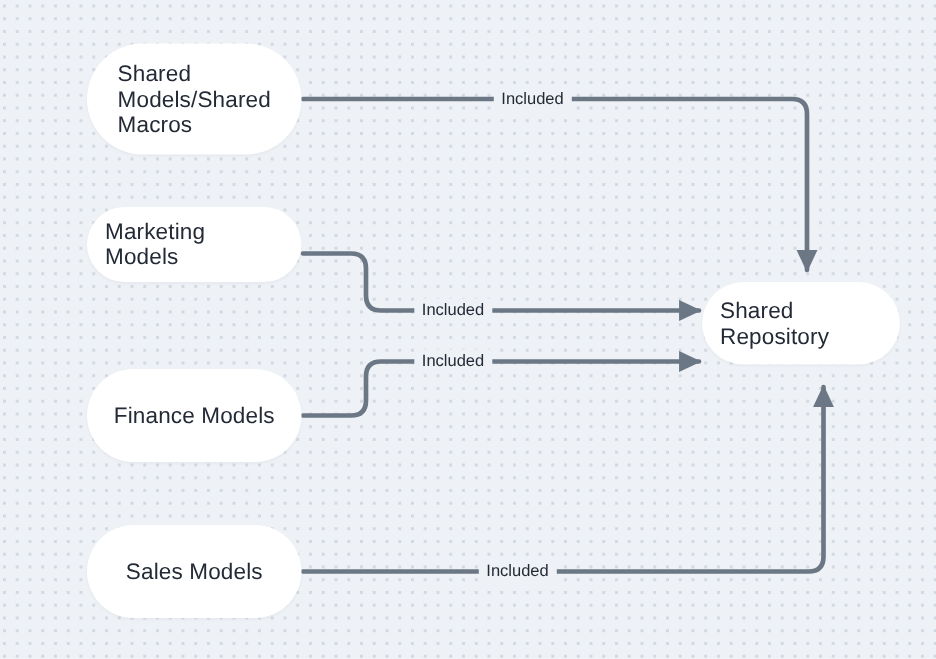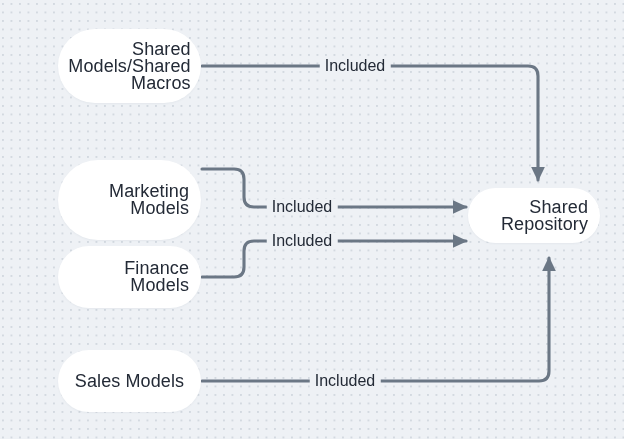--- a/index.html
+++ b/index.html
@@ -29,39 +29,39 @@
     width: 624px;
     height: 439px;
   }
   .node {
     position: absolute;
     background: #ffffff;
     border-radius: 999px;
     display: flex;
     align-items: center;
     justify-content: center;
-    text-align: right;
+    text-align: left;
     color: #232a36;
-    font-size: 18px;
+    font-size: 15px;
     line-height: 17px;
     letter-spacing: 0.1px;
     box-shadow: 0 1px 2px rgba(60,72,92,0.05);
     z-index: 2;
   }
   .node span {
     display: block;
     padding: 0 12px;
     white-space: pre-line;
   }
   .edge-label {
     position: absolute;
     transform: translate(-50%, -50%);
     background: #eef1f5;
     color: #232a36;
-    font-size: 16px;
+    font-size: 11px;
     line-height: 14px;
     padding: 1px 5px;
     white-space: nowrap;
     z-index: 3;
   }
 </style>
 </head>
 <body>
 
 <div id="canvas">
@@ -81,21 +81,21 @@
 
     <path d="M 202 381 H 539 Q 549 381 549 371 V 258" fill="none" stroke="#6b7785" stroke-width="3.1" stroke-linecap="round" marker-end="url(#arrow)"></path>
   </svg>
 
   <div class="node" style="left:58px; top:29px; width:143px; height:74px;">
     <span>Shared
 Models/Shared
 Macros</span>
   </div>
 
-  <div class="node" style="left:58px; top:138px; width:143px; height:80px;margin-top:22px;">
+  <div class="node" style="left:58px; top:138px; width:143px; height:50px;">
     <span>Marketing Models</span>
   </div>
 
   <div class="node" style="left:58px; top:246px; width:143px; height:62px;">
     <span>Finance Models</span>
   </div>
 
   <div class="node" style="left:58px; top:350px; width:143px; height:62px;">
     <span>Sales Models</span>
   </div>

